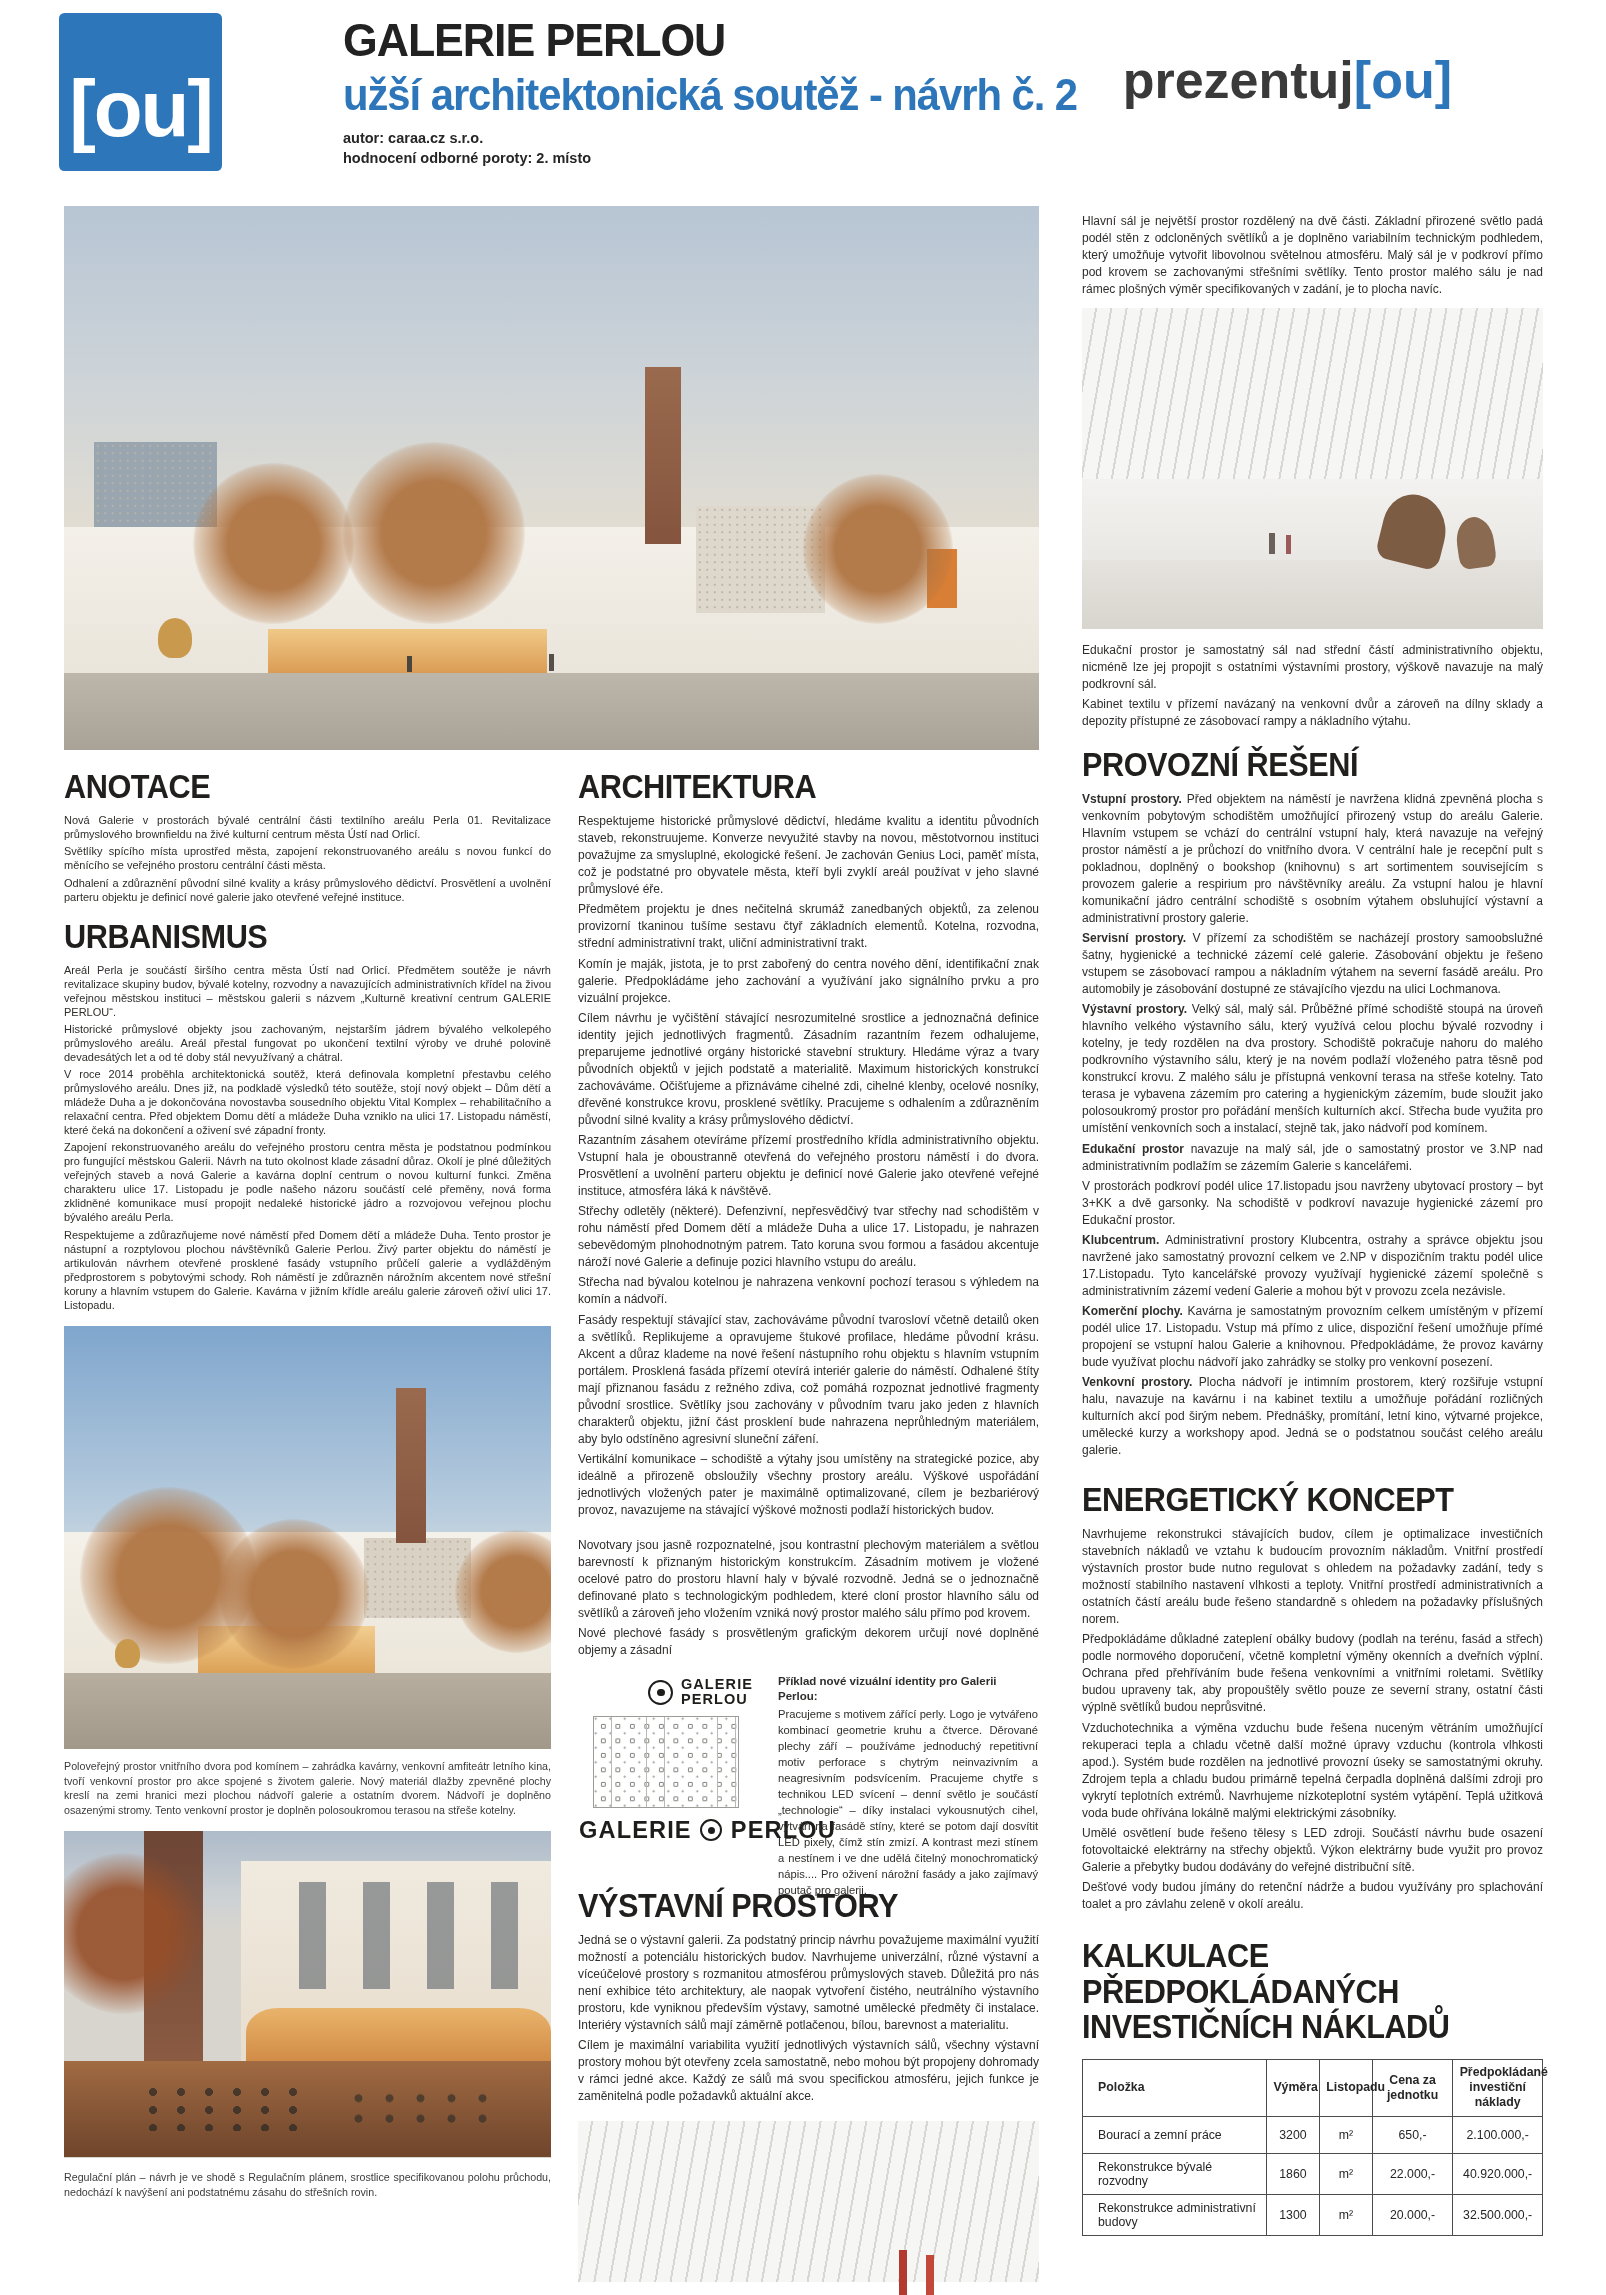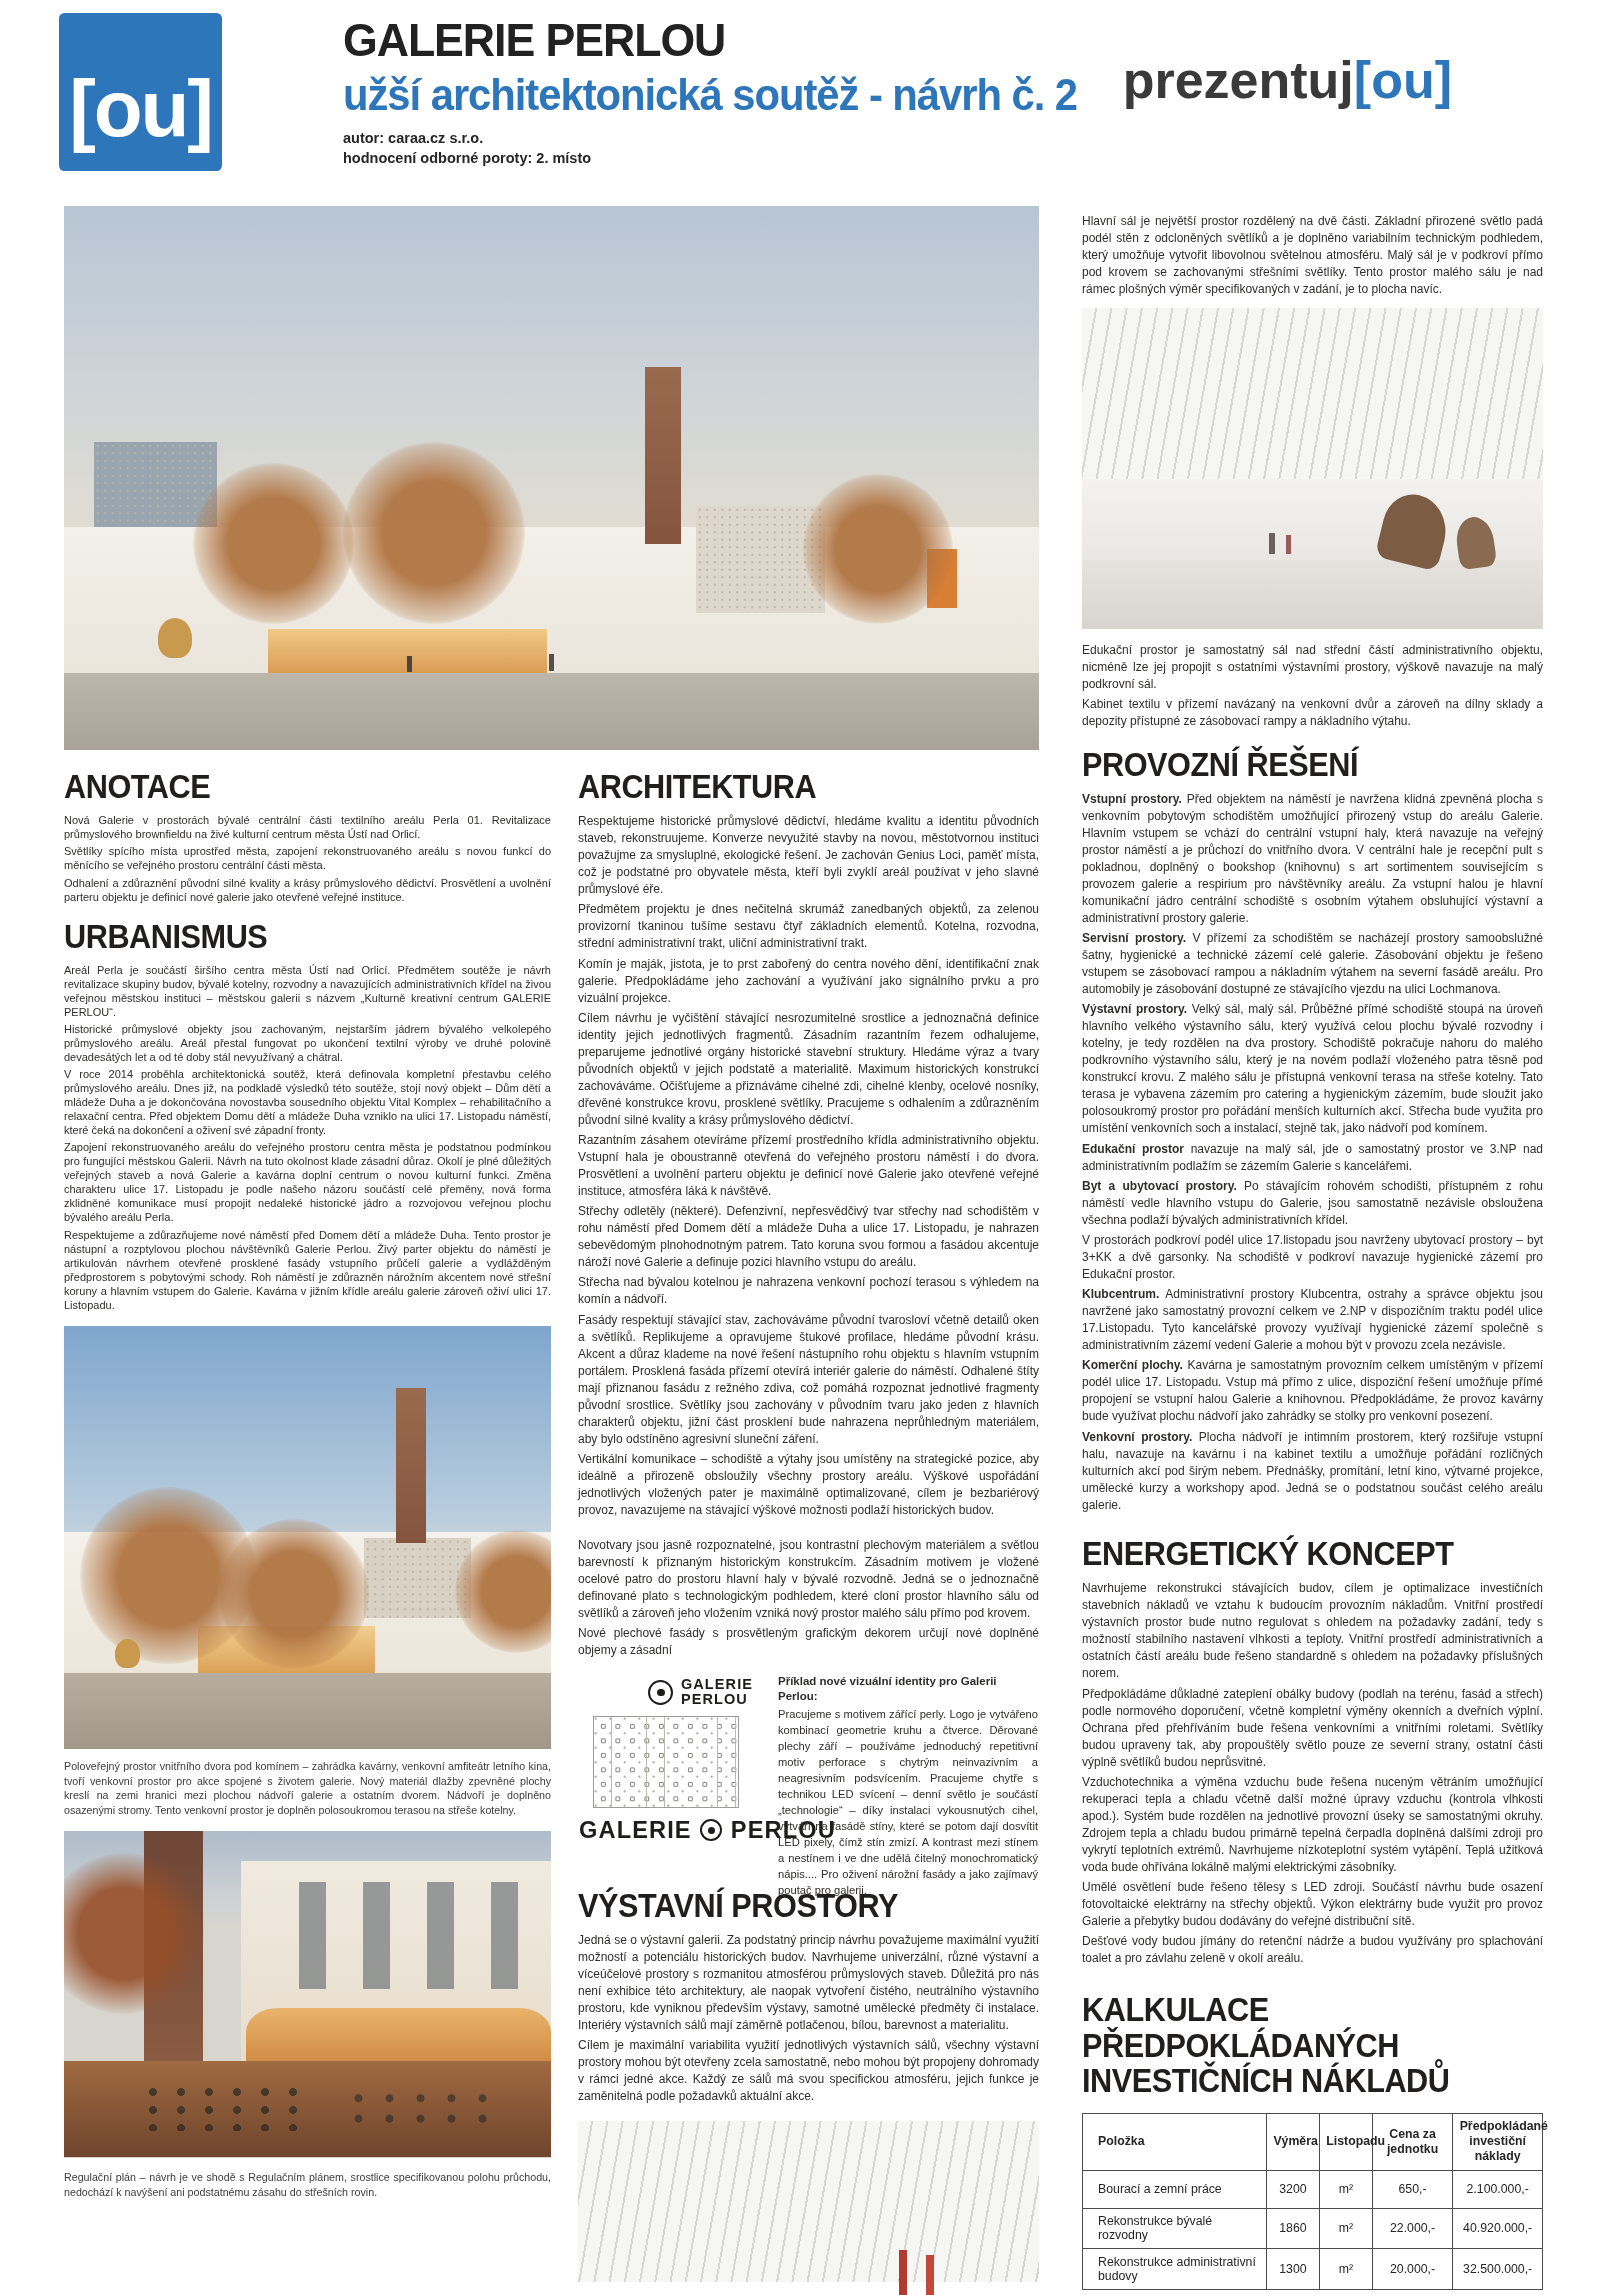--- a/index.html
+++ b/index.html
@@ -222,21 +222,20 @@
       <p>Edukační prostor je samostatný sál nad střední částí administrativního objektu, nicméně lze jej propojit s ostatními výstavními prostory, výškově navazuje na malý podkrovní sál.</p>
       <p>Kabinet textilu v přízemí navázaný na venkovní dvůr a zároveň na dílny sklady a depozity přístupné ze zásobovací rampy a nákladního výtahu.</p>
     </div>
 
     <h2 class="sec" style="margin-top:18px;">PROVOZNÍ ŘEŠENÍ</h2>
     <div class="b right-b">
       <p><b>Vstupní prostory.</b> <span>Před objektem na náměstí je navržena klidná zpevněná plocha s venkovním pobytovým schodištěm umožňující přirozený vstup do areálu Galerie. Hlavním vstupem se vchází do centrální vstupní haly, která navazuje na veřejný prostor náměstí a je průchozí do vnitřního dvora. V centrální hale je recepční pult s pokladnou, doplněný o bookshop (knihovnu) s art sortimentem souvisejícím s provozem galerie a respirium pro návštěvníky areálu. Za vstupní halou je hlavní komunikační jádro centrální schodiště s osobním výtahem obsluhující výstavní a administrativní prostory galerie.</span></p>
       <p><b>Servisní prostory.</b> <span>V přízemí za schodištěm se nacházejí prostory samoobslužné šatny, hygienické a technické zázemí celé galerie. Zásobování objektu je řešeno vstupem se zásobovací rampou a nákladním výtahem na severní fasádě areálu. Pro automobily je zásobování dostupné ze stávajícího vjezdu na ulici Lochmanova.</span></p>
       <p><b>Výstavní prostory.</b> <span>Velký sál, malý sál. Průběžné přímé schodiště stoupá na úroveň hlavního velkého výstavního sálu, který využívá celou plochu bývalé rozvodny i kotelny, je tedy rozdělen na dva prostory. Schodiště pokračuje nahoru do malého podkrovního výstavního sálu, který je na novém podlaží vloženého patra těsně pod konstrukcí krovu. Z malého sálu je přístupná venkovní terasa na střeše kotelny. Tato terasa je vybavena zázemím pro catering a hygienickým zázemím, bude sloužit jako polosoukromý prostor pro pořádání menších kulturních akcí. Střecha bude využita pro umístění venkovních soch a instalací, stejně tak, jako nádvoří pod komínem.</span></p>
       <p><b>Edukační prostor</b> <span>navazuje na malý sál, jde o samostatný prostor ve 3.NP nad administrativním podlažím se zázemím Galerie s kancelářemi.</span></p>
-      <p><b>Byt a ubytovací prostory.</b> <span>Po stávajícím rohovém schodišti, přístupném z rohu náměstí vedle hlavního vstupu do Galerie, jsou samostatně nezávisle obsloužena všechna podlaží bývalých administrativních křídel.</span></p>
       <p><span>V prostorách podkroví podél ulice 17.listopadu jsou navrženy ubytovací prostory – byt 3+KK a dvě garsonky. Na schodiště v podkroví navazuje hygienické zázemí pro Edukační prostor.</span></p>
       <p><b>Klubcentrum.</b> <span>Administrativní prostory Klubcentra, ostrahy a správce objektu jsou navržené jako samostatný provozní celkem ve 2.NP v dispozičním traktu podél ulice 17.Listopadu. Tyto kancelářské provozy využívají hygienické zázemí společně s administrativním zázemí vedení Galerie a mohou být v provozu zcela nezávisle.</span></p>
       <p><b>Komerční plochy.</b> <span>Kavárna je samostatným provozním celkem umístěným v přízemí podél ulice 17. Listopadu. Vstup má přímo z ulice, dispoziční řešení umožňuje přímé propojení se vstupní halou Galerie a knihovnou. Předpokládáme, že provoz kavárny bude využívat plochu nádvoří jako zahrádky se stolky pro venkovní posezení.</span></p>
       <p><b>Venkovní prostory.</b> <span>Plocha nádvoří je intimním prostorem, který rozšiřuje vstupní halu, navazuje na kavárnu i na kabinet textilu a umožňuje pořádání rozličných kulturních akcí pod širým nebem. Přednášky, promítání, letní kino, výtvarné projekce, umělecké kurzy a workshopy apod. Jedná se o podstatnou součást celého areálu galerie.</span></p>
     </div>
 
     <h2 class="sec" style="margin-top:23.6px;">ENERGETICKÝ KONCEPT</h2>
     <div class="b right-b">
       <p>Navrhujeme rekonstrukci stávajících budov, cílem je optimalizace investičních stavebních nákladů ve vztahu k budoucím provozním nákladům. Vnitřní prostředí výstavních prostor bude nutno regulovat s ohledem na požadavky zadání, tedy s možností stabilního nastavení vlhkosti a teploty. Vnitřní prostředí administrativních a ostatních částí areálu bude řešeno standardně s ohledem na požadavky příslušných norem.</p>
       <p>Předpokládáme důkladné zateplení obálky budovy (podlah na terénu, fasád a střech) podle normového doporučení, včetně kompletní výměny okenních a dveřních výplní. Ochrana před přehříváním bude řešena venkovními a vnitřními roletami. Světlíky budou upraveny tak, aby propouštěly světlo pouze ze severní strany, ostatní části výplně světlíků budou neprůsvitné.</p>

